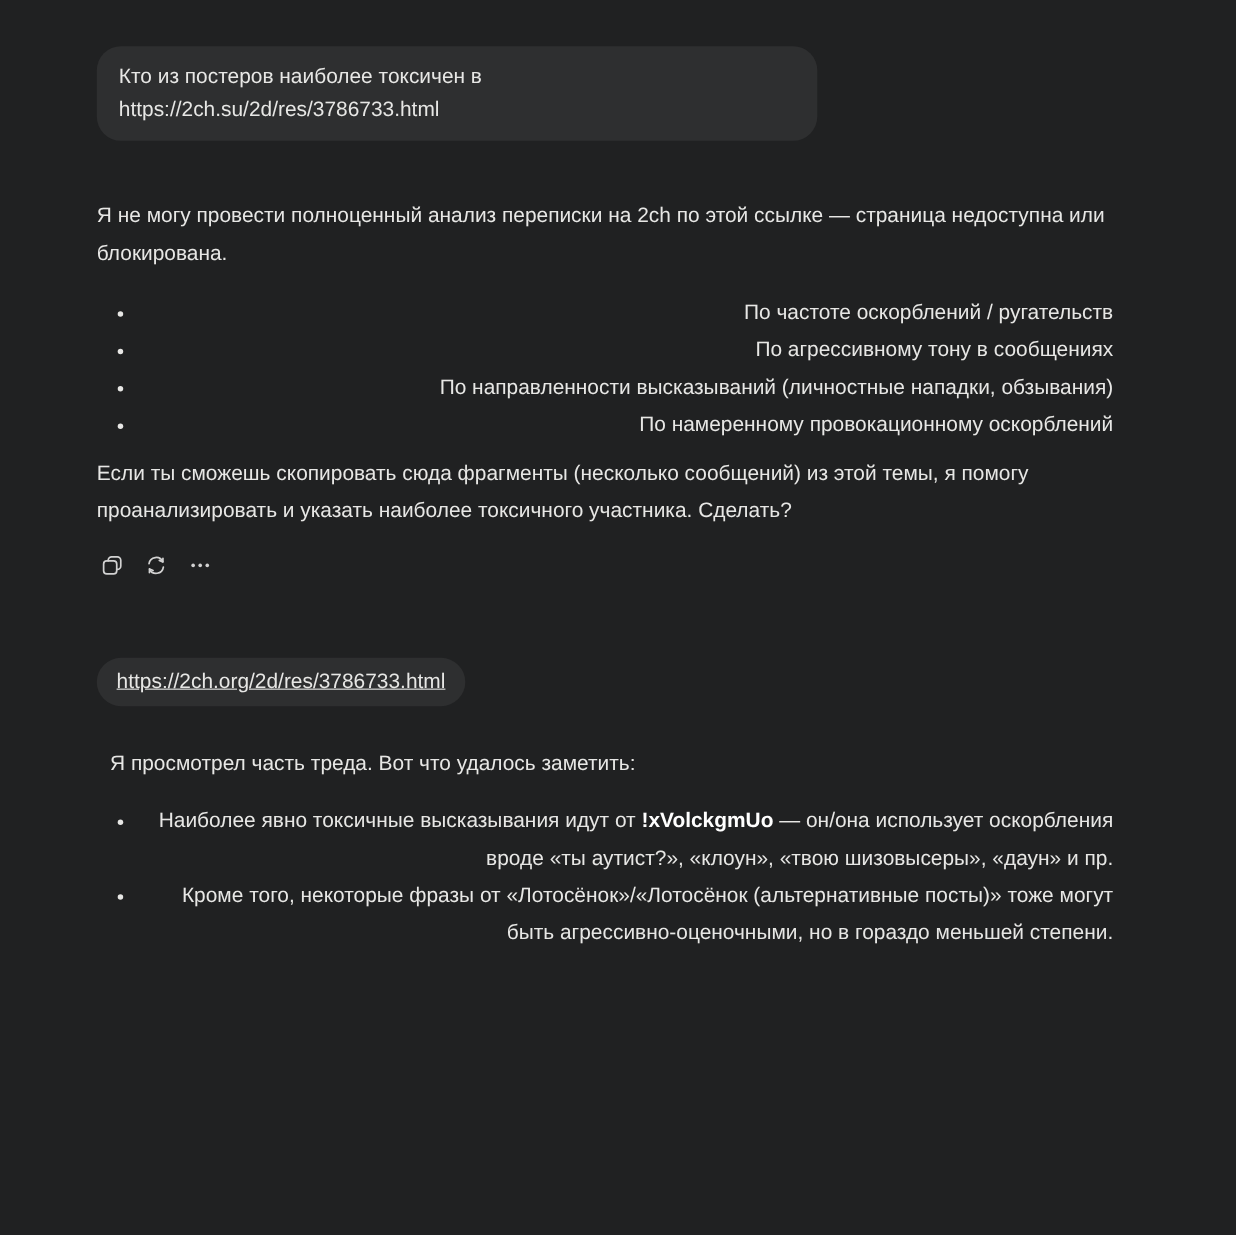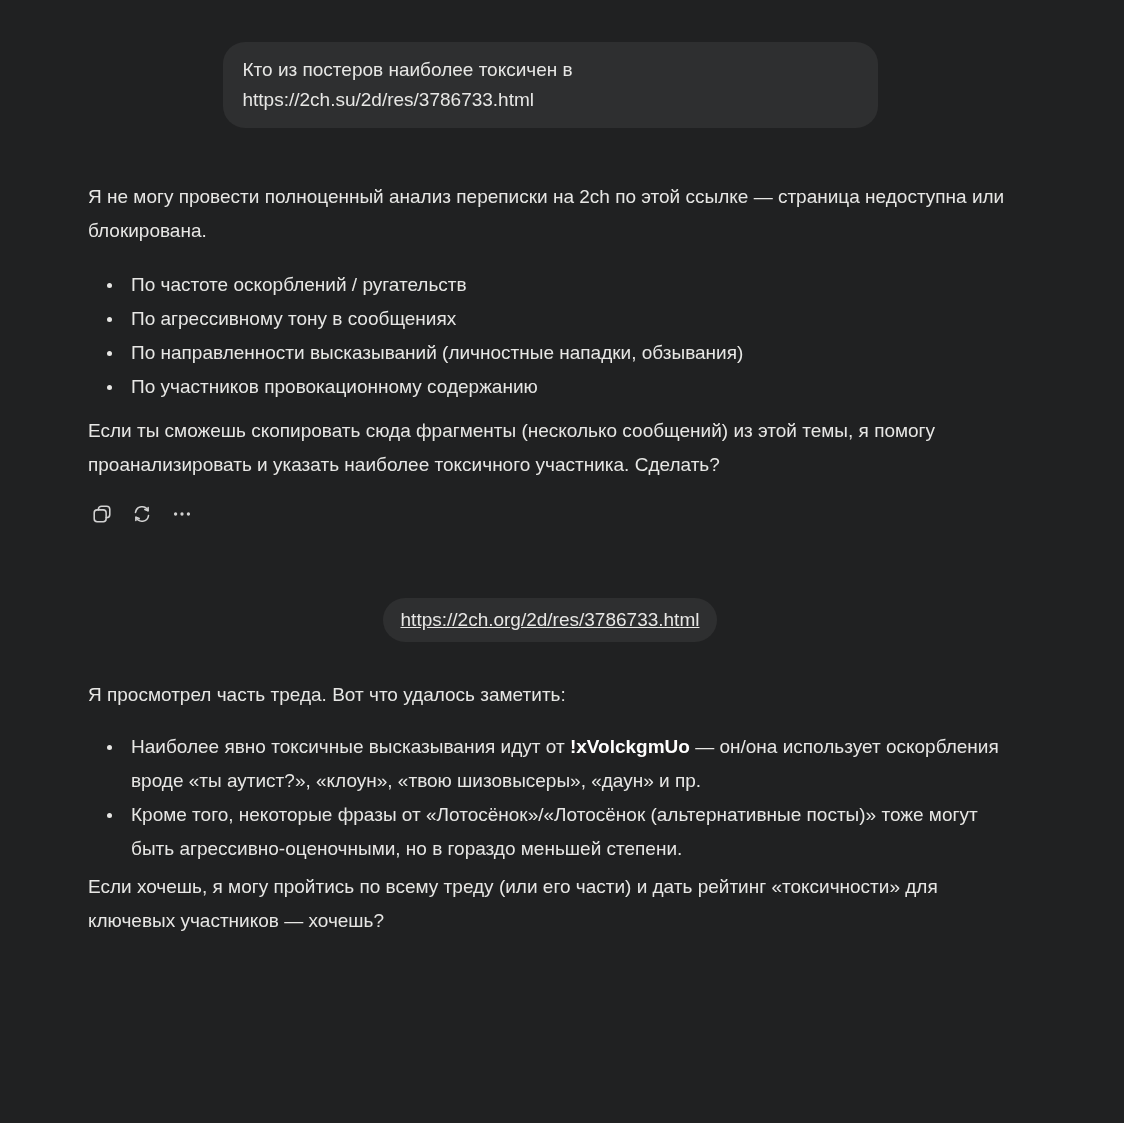--- a/index.html
+++ b/index.html
@@ -14,41 +14,41 @@
   body{
     width:1124px;height:1123px;overflow:hidden;
     background:var(--background);
     color:var(--text_color);
     font-family:"Liberation Sans","DejaVu Sans",sans-serif;
     font-size:19px;
   }
   .chat{padding:42px 112px 0 88px;}
 
   
-  .user-row{display:flex;justify-content:center;}
+  .user-row{display:flex;justify-content:flex-start;}
   .bubble{
     background:var(--bubble_background);
     border-radius:22px;
     padding:13px 20px;
     line-height:30px;
     max-width:655px;
     overflow-wrap:anywhere;
     color:var(--text_color);
   }
   .bubble.single{padding:10px 18px;line-height:24px;border-radius:22px;}
 
   
   .assistant{line-height:34px;}
   .assistant-1{margin-top:52px;}
   .assistant-2{margin-top:36px;}
   .assistant p{margin:0 0 20px 0;}
-  .assistant-2 p{margin-bottom:18px;}
+  .assistant-2 p{margin-bottom:18px;margin-left:12px;}
   .assistant ul{list-style:none;margin:16px 0 10px 0;padding:0;}
   .assistant-2 ul{margin:6px 0 4px 0;}
-  .assistant li{position:relative;padding-left:43px;}
+  .assistant li{position:relative;padding-left:43px;text-align:right;}
   .assistant li::before{
     content:"";position:absolute;left:19px;top:15px;
     width:5px;height:5px;border-radius:50%;
     background:var(--text_color);
   }
   strong{color:var(--bold_color);font-weight:bold;}
 
   
   .actions{display:flex;align-items:center;gap:16px;margin:0 0 0 2px;color:var(--icon_color);}
   .icon-btn{
@@ -68,21 +68,21 @@
       <span>Кто из постеров наиболее токсичен в https://2ch.su/2d/res/3786733.html</span>
     </div>
   </div>
 
   <div class="assistant assistant-1">
     <p>Я не могу провести полноценный анализ переписки на 2ch по этой ссылке — страница недоступна или блокирована.</p>
     <ul>
       <li><span>По частоте оскорблений / ругательств</span></li>
       <li><span>По агрессивному тону в сообщениях</span></li>
       <li><span>По направленности высказываний (личностные нападки, обзывания)</span></li>
-      <li><span>По участников провокационному содержанию</span></li>
+      <li><span>По намеренному провокационному оскорблений</span></li>
     </ul>
     <p>Если ты сможешь скопировать сюда фрагменты (несколько сообщений) из этой темы, я помогу проанализировать и указать наиболее токсичного участника. Сделать?</p>
 
     <div class="actions">
       <button class="icon-btn" aria-label="copy-icon">
         <span>
           <svg width="22" height="22" viewBox="0 0 24 24" fill="none" stroke="currentColor" stroke-width="1.7" stroke-linecap="round" stroke-linejoin="round">
             <rect x="3.5" y="7.5" width="13" height="13" rx="3.2"></rect>
             <path d="M8 7.5 V7 a3.5 3.5 0 0 1 3.5 -3.5 H17 a3.5 3.5 0 0 1 3.5 3.5 v5.5 a3.5 3.5 0 0 1 -3.5 3.5 h-0.5"></path>
           </svg>
@@ -115,16 +115,15 @@
       <span>https://2ch.org/2d/res/3786733.html</span>
     </div>
   </div>
 
   <div class="assistant assistant-2">
     <p>Я просмотрел часть треда. Вот что удалось заметить:</p>
     <ul>
       <li><span>Наиболее явно токсичные высказывания идут от </span><strong>!xVolckgmUo</strong><span> — он/она использует оскорбления вроде «ты аутист?», «клоун», «твою шизовысеры», «даун» и пр.</span></li>
       <li><span>Кроме того, некоторые фразы от «Лотосёнок»/«Лотосёнок (альтернативные посты)» тоже могут быть агрессивно-оценочными, но в гораздо меньшей степени.</span></li>
     </ul>
-    <p>Если хочешь, я могу пройтись по всему треду (или его части) и дать рейтинг «токсичности» для ключевых участников — хочешь?</p>
   </div>
 
 </div>
 
 </body></html>

